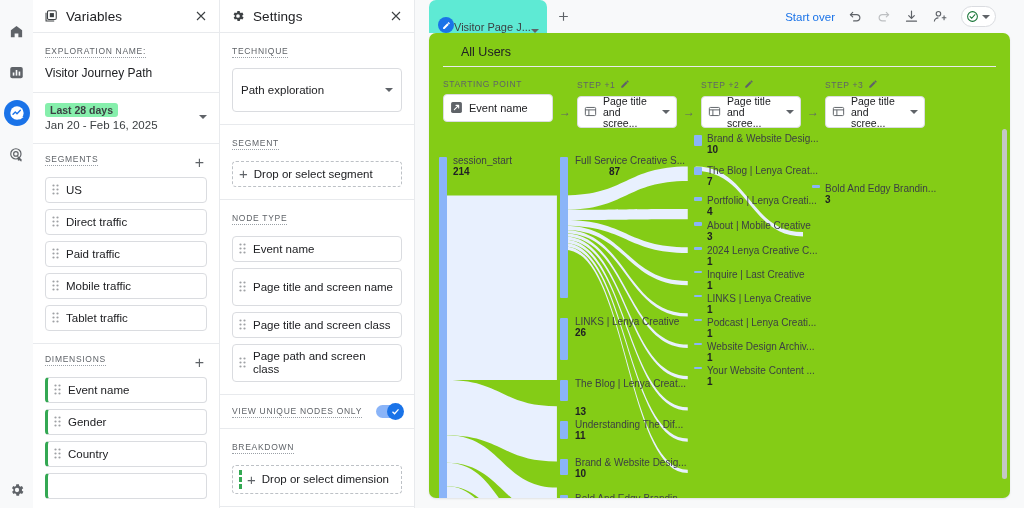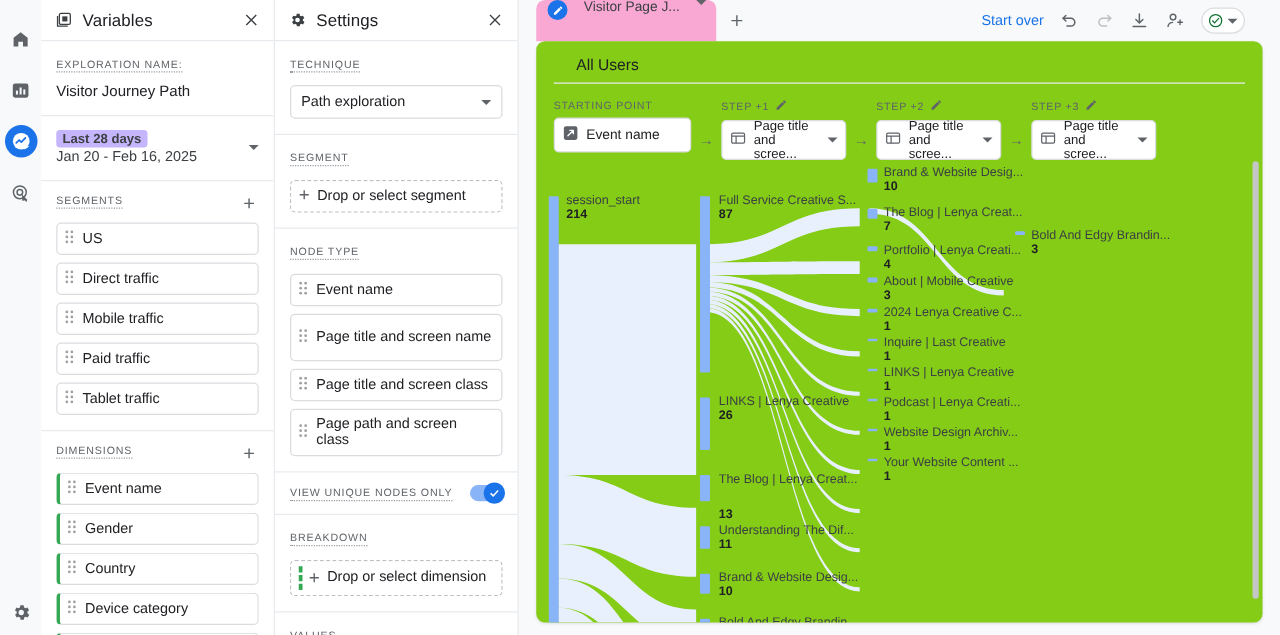--- a/index.html
+++ b/index.html
@@ -47,58 +47,58 @@
     font-size:8.5px; letter-spacing:.7px; color:#5f6368; text-transform:uppercase;
     border-bottom:1px dotted #9aa0a6; display:inline-block; padding-bottom:1px;
     margin-bottom:5px;
   }
   .sect-row { display:flex; align-items:center; justify-content:space-between; }
   .plus-btn { cursor:pointer; color:#5f6368; font-size:16px; line-height:12px; padding:2px 3px; }
 
   .expl-name { font-size:12px; color:#202124; margin-top:3px; }
   .daterange { display:flex; align-items:center; justify-content:space-between; }
   .dr-pill {
-    display:inline-block; background:#c4b5fd; border-radius:3px;
+    display:inline-block; background:#86efac; border-radius:3px;
     padding:1px 5px; font-size:10.5px; font-weight:bold; color:#3c4043;
   }
   .dr-sub { font-size:11.5px; color:#3c4043; margin-top:2px; }
   .caret { width:0;height:0;border-left:4px solid transparent;border-right:4px solid transparent;border-top:4px solid #5f6368; cursor:pointer;}
 
   .chip {
     border:1px solid #dadce0; border-radius:4px; background:#fff;
     min-height:26px; display:flex; align-items:center;
     padding:4px 8px 4px 6px; margin-top:6px; cursor:pointer;
     font-size:11.5px; color:#202124; position:relative;
   }
   .chip.bar-green { border-left:3px solid #34a853; }
   .chip .grip { flex:0 0 9px; margin-right:5px; opacity:.6; }
   .chip .lbl { line-height:13px; }
   .chip.dashed { border:1px dashed #bdc1c6; background:#fff; }
   .chip.dashed .plus { color:#5f6368; font-size:15px; margin-right:6px; line-height:10px;}
 
   .sel {
-    border:1px solid #dadce0; border-radius:4px; height:27px;
+    border:1px solid #dadce0; border-radius:4px; height:44px;
     display:flex; align-items:center; justify-content:space-between;
     padding:0 8px; margin-top:5px; font-size:11.5px; cursor:pointer;
   }
 
   .toggle-row { display:flex; align-items:center; justify-content:space-between; padding:10px 12px; border-bottom:1px solid #e8eaed;}
   .switch { width:26px; height:13px; border-radius:8px; background:#8ab4f8; position:relative; cursor:pointer;}
   .switch .knob { position:absolute; right:-2px; top:-2px; width:17px; height:17px; border-radius:50%; background:#1a73e8; display:flex; align-items:center; justify-content:center;}
 
   .greenbars { display:flex; flex-direction:column; gap:2px; margin-right:5px;}
   .greenbars i { display:block; width:3px; height:5px; background:#34a853; }
 
   
   .main { flex:1; display:flex; flex-direction:column; background:#f8f9fa; }
   .tabbar { height:33px; display:flex; align-items:flex-end; padding-left:14px; }
   .tab {
-    height:33px; background:#f9a8d4; border-radius:7px 7px 0 0;
-    display:flex; align-items:flex-start; padding:0 8px 0 9px; cursor:pointer;
-    font-size:11px; color:#3c4043; gap:13px;
+    height:33px; background:#5eead4; border-radius:7px 7px 0 0;
+    display:flex; align-items:flex-end; padding:0 8px 0 9px; cursor:pointer;
+    font-size:11px; color:#3c4043; gap:0;
   }
   .tab-dot { width:16px;height:16px;border-radius:50%;background:#1a73e8;display:flex;align-items:center;justify-content:center; flex:0 0 16px;}
   .tab-plus { width:33px;height:33px;display:flex;align-items:center;justify-content:center;cursor:pointer;color:#5f6368;font-size:17px;}
   .tb-actions { margin-left:auto; display:flex; align-items:center; gap:13px; padding:0 28px 6px 0; }
   .startover { color:#1a73e8; font-size:11.5px; cursor:pointer; }
   .act { cursor:pointer; display:flex; }
   .act.disabled { opacity:.38; }
   .sharepill { border:1px solid #dadce0; border-radius:11px; height:21px; display:flex; align-items:center; gap:3px; padding:0 5px 0 4px; cursor:pointer; background:#fff;}
 
   .card { margin:0 14px 10px 14px; background:#84cc16; border-radius:7px; flex:1; position:relative; overflow:hidden; box-shadow:0 1px 2px rgba(60,64,67,.12); }
@@ -230,32 +230,32 @@
         </div>
         <div class="chip">
           <span class="grip"><svg width="7" height="11" viewBox="0 0 7 11" fill="#5f6368">
                 <circle cx="1.5" cy="1.5" r="1.1"></circle>
                 <circle cx="5.5" cy="1.5" r="1.1"></circle>
                 <circle cx="1.5" cy="5.5" r="1.1"></circle>
                 <circle cx="5.5" cy="5.5" r="1.1"></circle>
                 <circle cx="1.5" cy="9.5" r="1.1"></circle>
                 <circle cx="5.5" cy="9.5" r="1.1"></circle>
               </svg></span>
+          <span class="lbl">Paid traffic</span>
+        </div>
+        <div class="chip">
+          <span class="grip"><svg width="7" height="11" viewBox="0 0 7 11" fill="#5f6368">
+                <circle cx="1.5" cy="1.5" r="1.1"></circle>
+                <circle cx="5.5" cy="1.5" r="1.1"></circle>
+                <circle cx="1.5" cy="5.5" r="1.1"></circle>
+                <circle cx="5.5" cy="5.5" r="1.1"></circle>
+                <circle cx="1.5" cy="9.5" r="1.1"></circle>
+                <circle cx="5.5" cy="9.5" r="1.1"></circle>
+              </svg></span>
           <span class="lbl">Mobile traffic</span>
-        </div>
-        <div class="chip">
-          <span class="grip"><svg width="7" height="11" viewBox="0 0 7 11" fill="#5f6368">
-                <circle cx="1.5" cy="1.5" r="1.1"></circle>
-                <circle cx="5.5" cy="1.5" r="1.1"></circle>
-                <circle cx="1.5" cy="5.5" r="1.1"></circle>
-                <circle cx="5.5" cy="5.5" r="1.1"></circle>
-                <circle cx="1.5" cy="9.5" r="1.1"></circle>
-                <circle cx="5.5" cy="9.5" r="1.1"></circle>
-              </svg></span>
-          <span class="lbl">Paid traffic</span>
         </div>
         <div class="chip">
           <span class="grip"><svg width="7" height="11" viewBox="0 0 7 11" fill="#5f6368">
                 <circle cx="1.5" cy="1.5" r="1.1"></circle>
                 <circle cx="5.5" cy="1.5" r="1.1"></circle>
                 <circle cx="1.5" cy="5.5" r="1.1"></circle>
                 <circle cx="5.5" cy="5.5" r="1.1"></circle>
                 <circle cx="1.5" cy="9.5" r="1.1"></circle>
                 <circle cx="5.5" cy="9.5" r="1.1"></circle>
               </svg></span>
@@ -295,31 +295,20 @@
         <div class="chip bar-green">
           <span class="grip"><svg width="7" height="11" viewBox="0 0 7 11" fill="#5f6368">
                 <circle cx="1.5" cy="1.5" r="1.1"></circle>
                 <circle cx="5.5" cy="1.5" r="1.1"></circle>
                 <circle cx="1.5" cy="5.5" r="1.1"></circle>
                 <circle cx="5.5" cy="5.5" r="1.1"></circle>
                 <circle cx="1.5" cy="9.5" r="1.1"></circle>
                 <circle cx="5.5" cy="9.5" r="1.1"></circle>
               </svg></span>
           <span class="lbl">Country</span>
-        </div>
-        <div class="chip bar-green">
-          <span class="grip"><svg width="7" height="11" viewBox="0 0 7 11" fill="#5f6368">
-                <circle cx="1.5" cy="1.5" r="1.1"></circle>
-                <circle cx="5.5" cy="1.5" r="1.1"></circle>
-                <circle cx="1.5" cy="5.5" r="1.1"></circle>
-                <circle cx="5.5" cy="5.5" r="1.1"></circle>
-                <circle cx="1.5" cy="9.5" r="1.1"></circle>
-                <circle cx="5.5" cy="9.5" r="1.1"></circle>
-              </svg></span>
-          <span class="lbl">Device category</span>
         </div>
         <div class="chip bar-green placeholder">
           
         </div>
       </div>
     </div>
   </div>
 
   <div class="panel settings">
     <div class="panel-head">
@@ -593,21 +582,21 @@
             <path d="M273,102 C328,102 328,152 383,152 L383,155.3 C328,155.3 328,105.3 273,105.3 Z"></path>
           </g>
       </svg>
 
       <div class="nodes" id="node-layer">
           <div class="nodebar" style="left: 10px; top: 124px; height: 346.68px;"></div>
           <div class="nodelbl" style="left: 24px; top: 122px;">session_start</div>
           <div class="nodeval" style="left: 24px; top: 133px;">214</div>
           <div class="nodebar" style="left: 131px; top: 124px; height: 140.94px;"></div>
           <div class="nodelbl" style="left: 146px; top: 122px;">Full Service Creative S...</div>
-          <div class="nodeval" style="left: 146px; top: 133px;">87</div>
+          <div class="nodeval" style="left: 132px; top: 133px; padding-left: 48px;">87</div>
           <div class="nodebar" style="left: 131px; top: 284.94px; height: 42.12px;"></div>
           <div class="nodelbl" style="left: 146px; top: 282.94px;">LINKS | Lenya Creative</div>
           <div class="nodeval" style="left: 146px; top: 293.94px;">26</div>
           <div class="nodebar" style="left: 131px; top: 347.06px; height: 21.06px;"></div>
           <div class="nodelbl" style="left: 146px; top: 345.06px;">The Blog | Lenya Creat...</div>
           <div class="nodeval" style="left: 146px; top: 373px;">13</div>
           <div class="nodebar" style="left: 131px; top: 388.12px; height: 17.82px;"></div>
           <div class="nodelbl" style="left: 146px; top: 386.12px;">Understanding The Dif...</div>
           <div class="nodeval" style="left: 146px; top: 397.12px;">11</div>
           <div class="nodebar" style="left: 131px; top: 425.94px; height: 16.2px;"></div>

